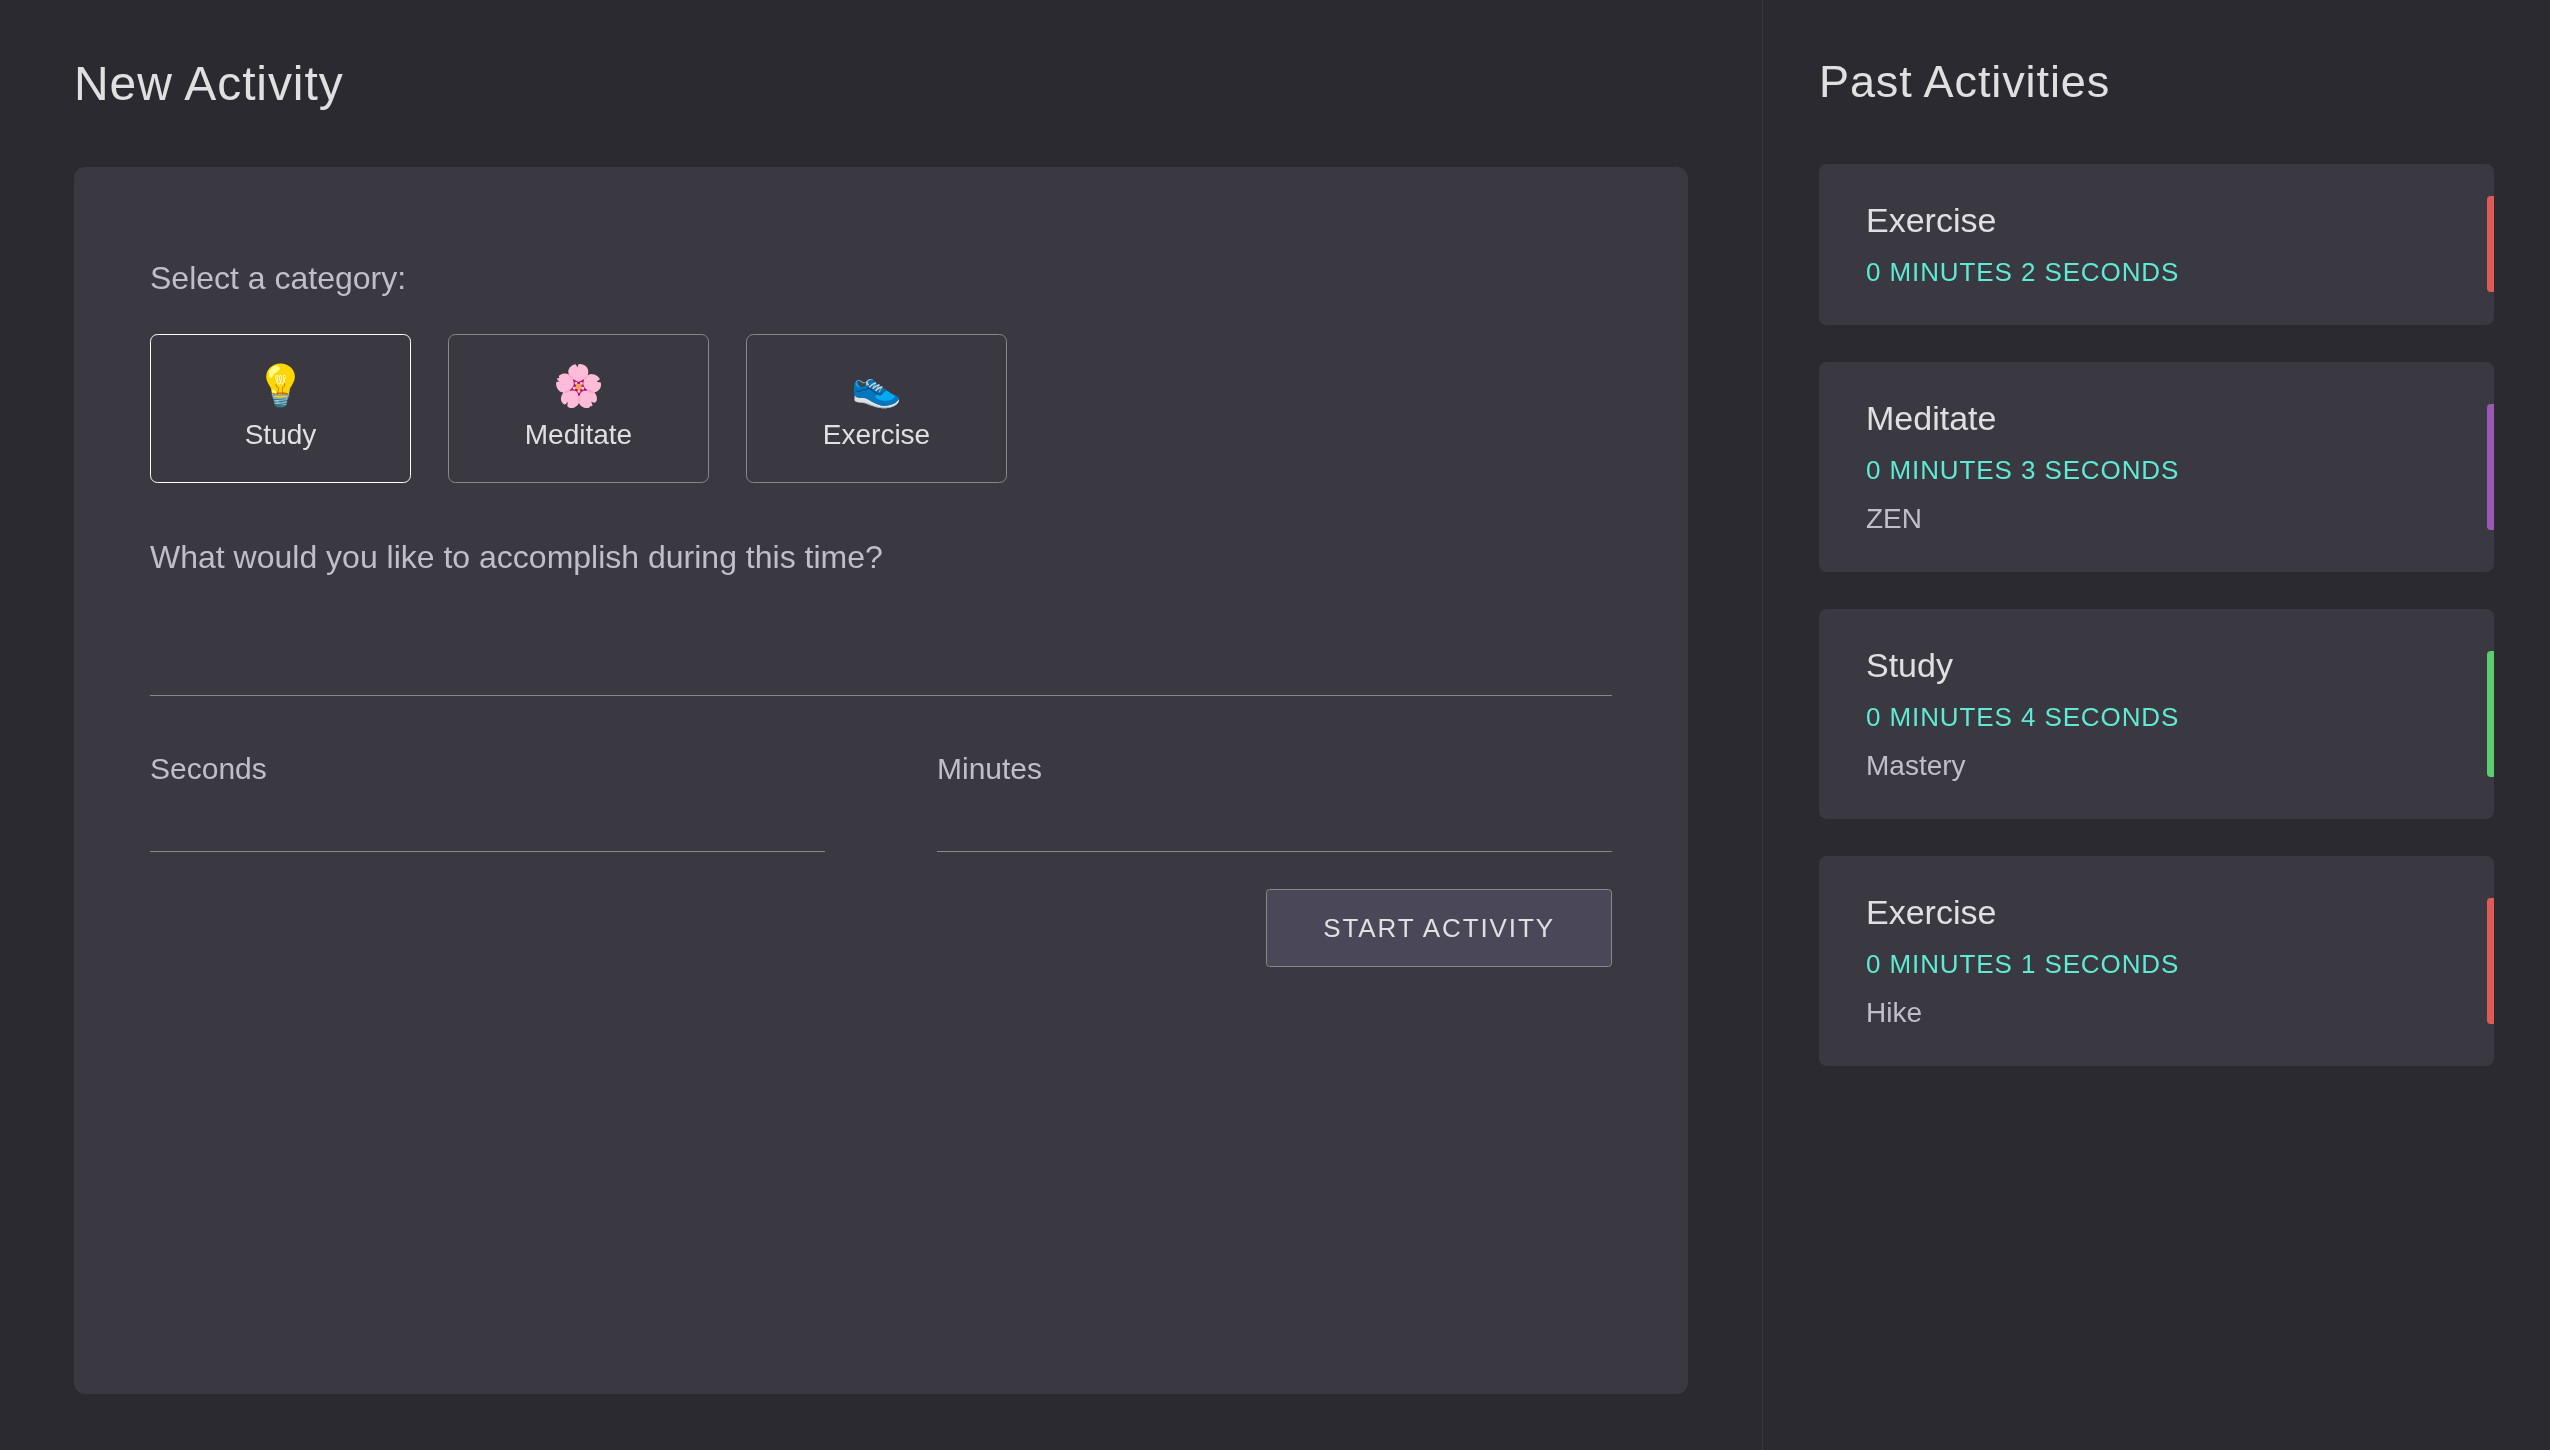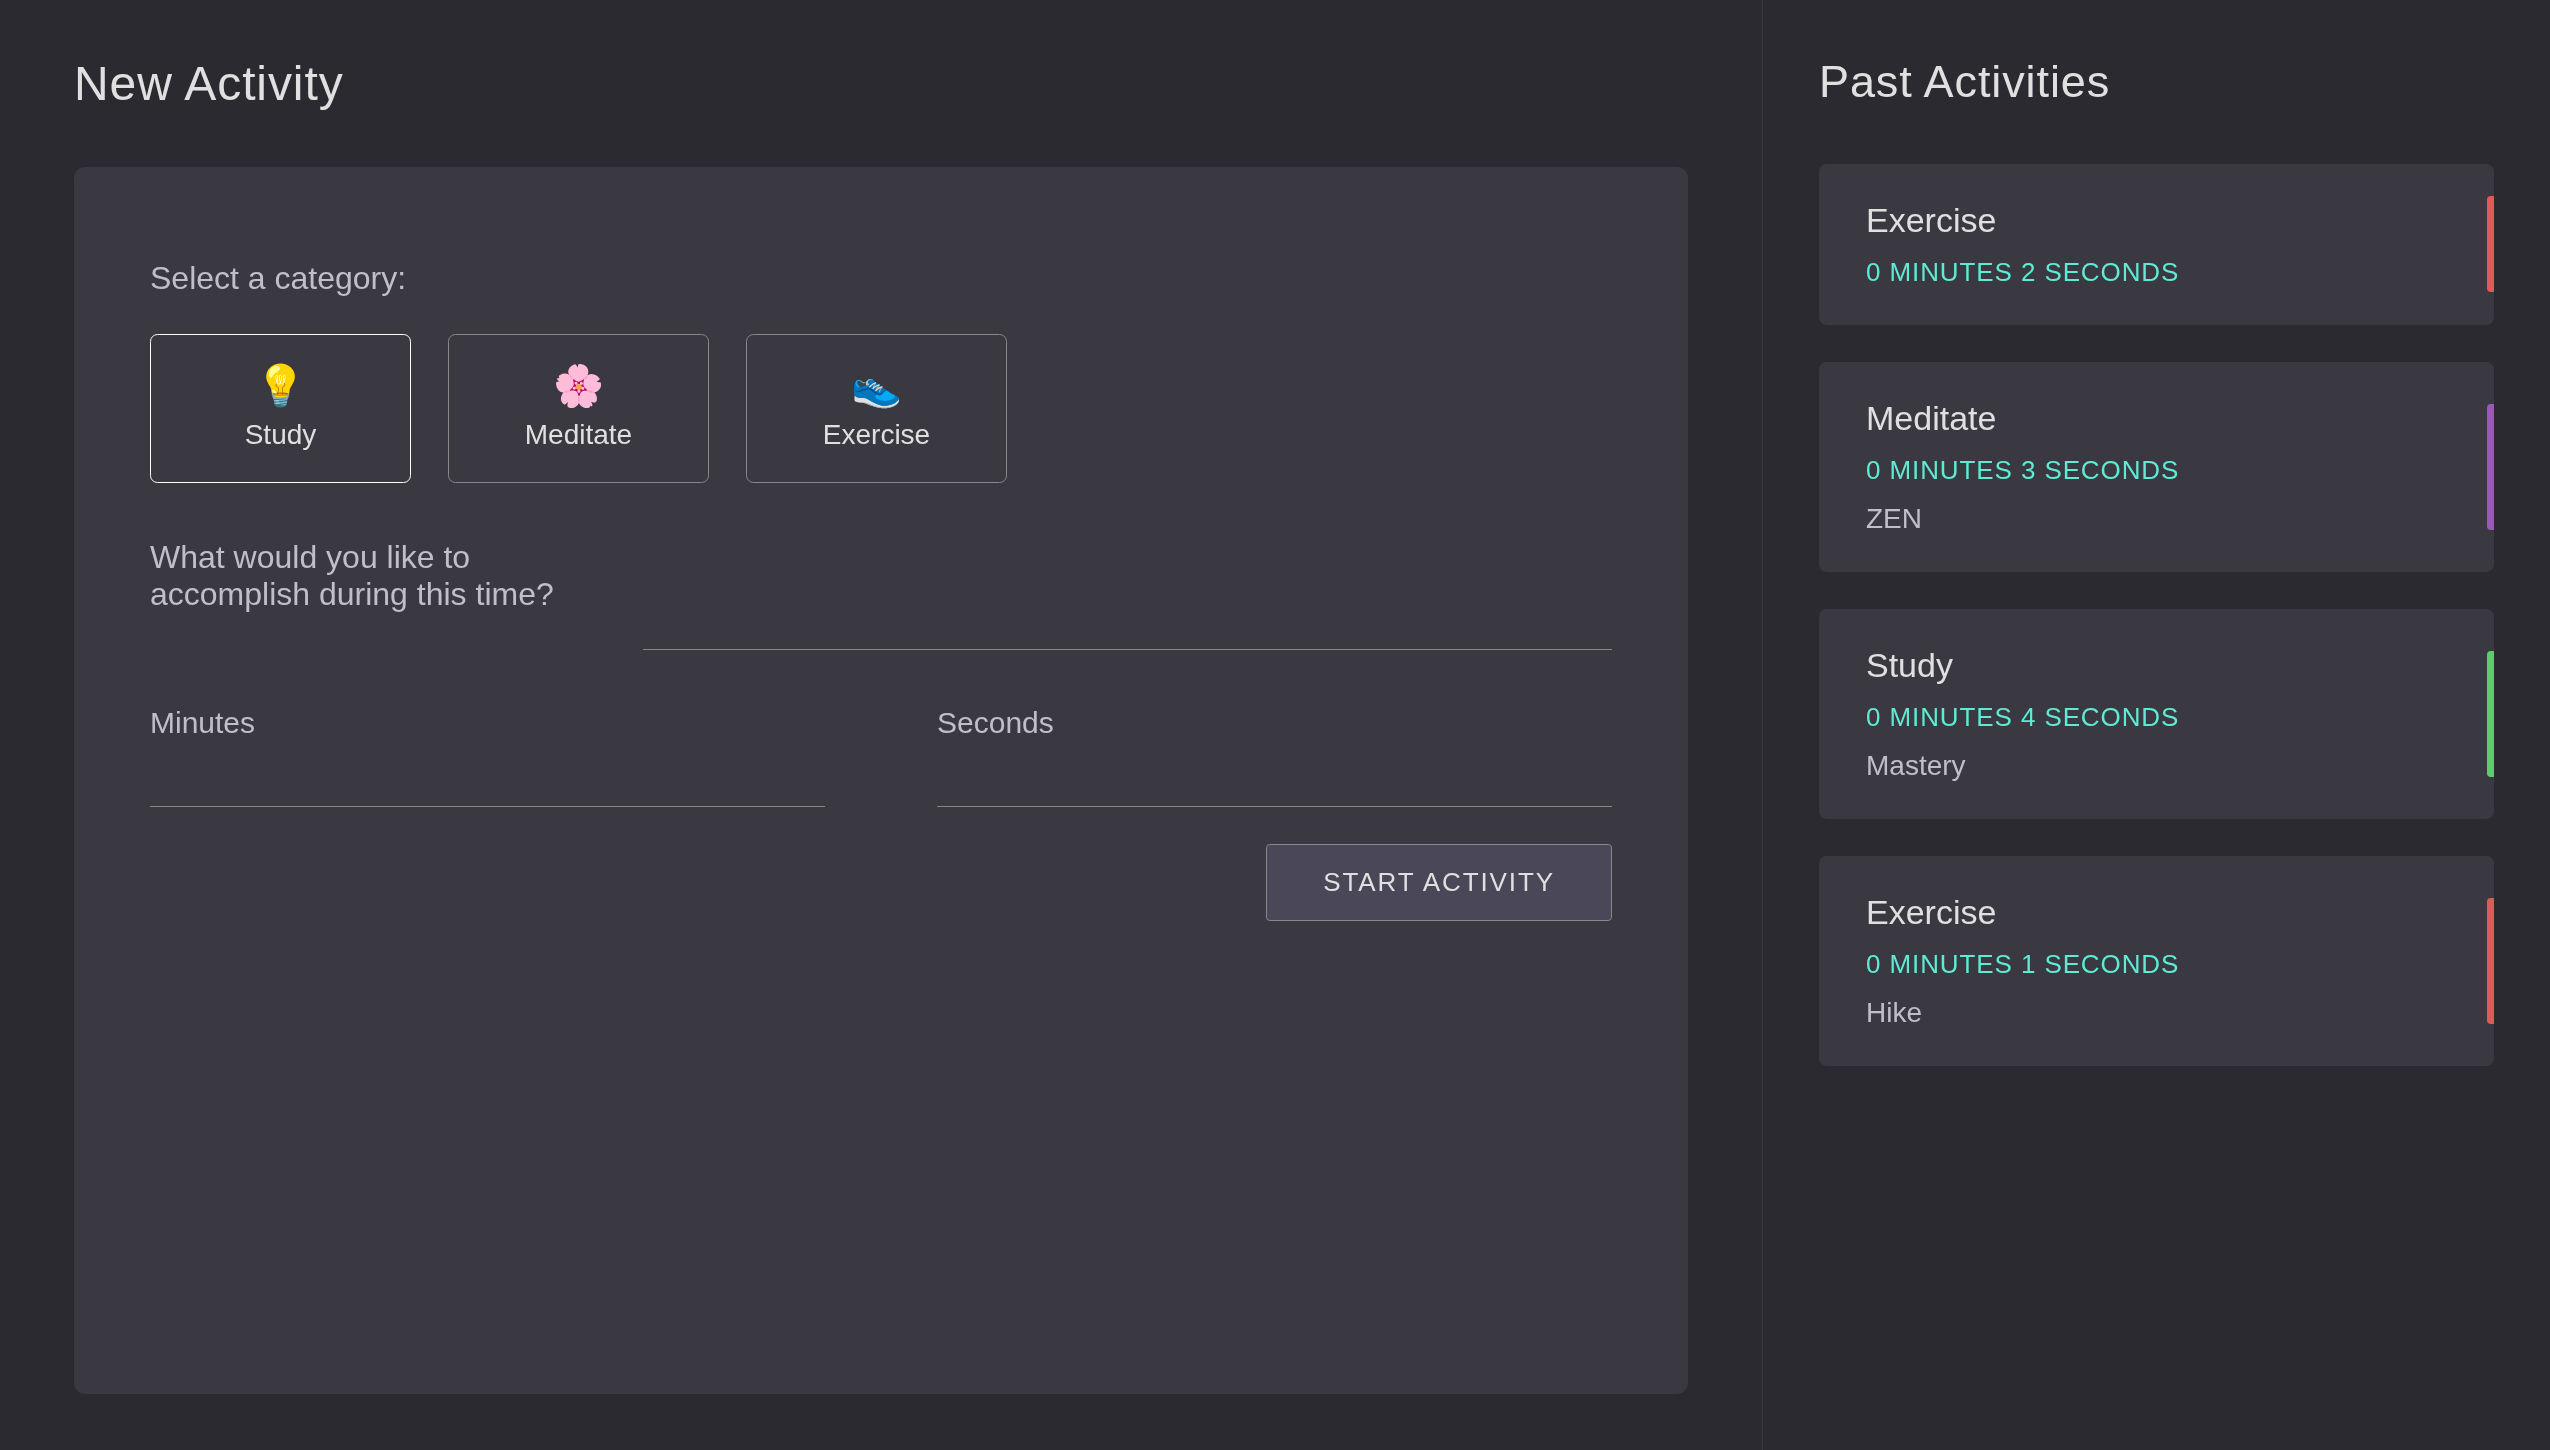--- a/index.html
+++ b/index.html
@@ -76,22 +76,22 @@
       border-color: #fff;
     }
 
     .category-icon {
       font-size: 41px;
       line-height: 1;
     }
 
     .accomplish-section {
       display: flex;
-      flex-direction: row;
-      gap: 7px;
+      flex-direction: column;
+      gap: 31px;
     }
 
     .accomplish-input {
       background: transparent;
       border: none;
       border-bottom: 1.9px solid #888;
       color: #e0e0e0;
       font-size: 28px;
       padding: 9.3px 0;
       outline: none;
@@ -240,25 +240,25 @@
     </div>
 
     <div class="accomplish-section">
       <p class="section-label">What would you like to accomplish during this time?</p>
       <input class="accomplish-input" type="text" style="">
     </div>
 
     <div class="time-section">
       <div class="time-row">
         <div class="time-field">
-          <label class="time-label">Minutes</label>
+          <label class="time-label">Seconds</label>
           <input class="time-input" type="number" style="">
         </div>
         <div class="time-field">
-          <label class="time-label">Seconds</label>
+          <label class="time-label">Minutes</label>
           <input class="time-input" type="number" style="">
         </div>
       </div>
       <div class="button-row">
         <button class="start-btn">START ACTIVITY</button>
       </div>
     </div>
 
   </div>
 </div>

